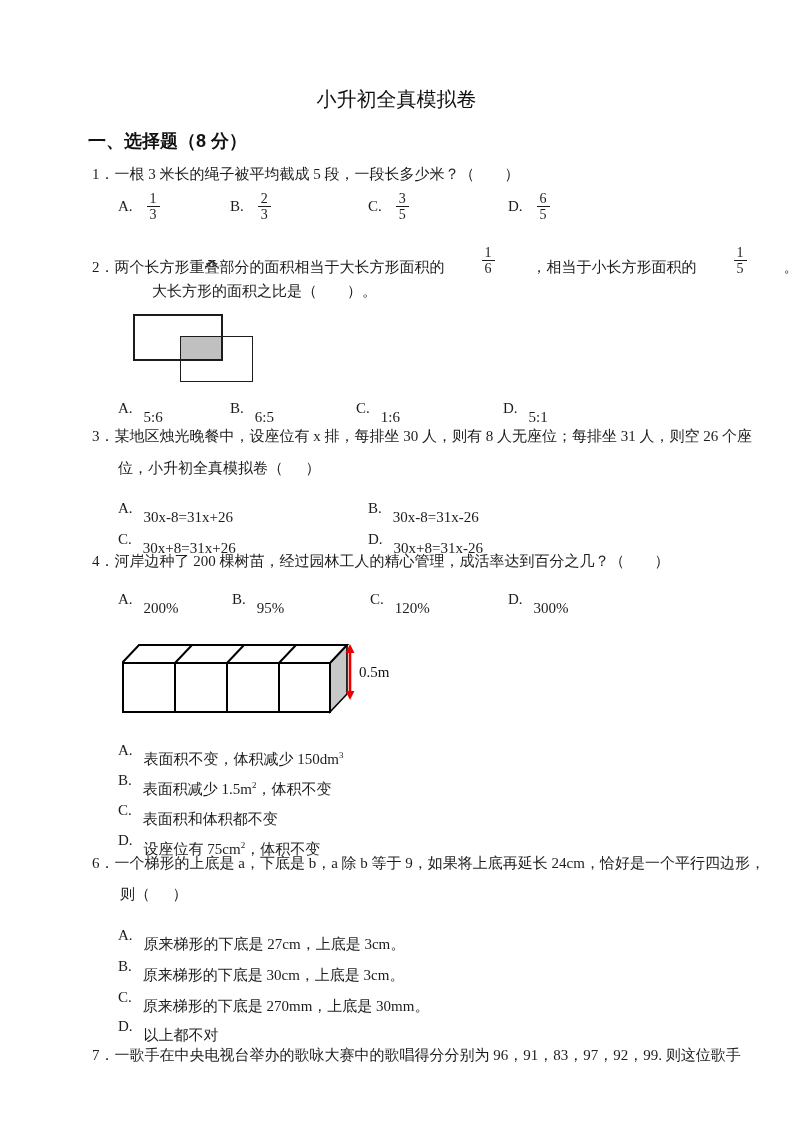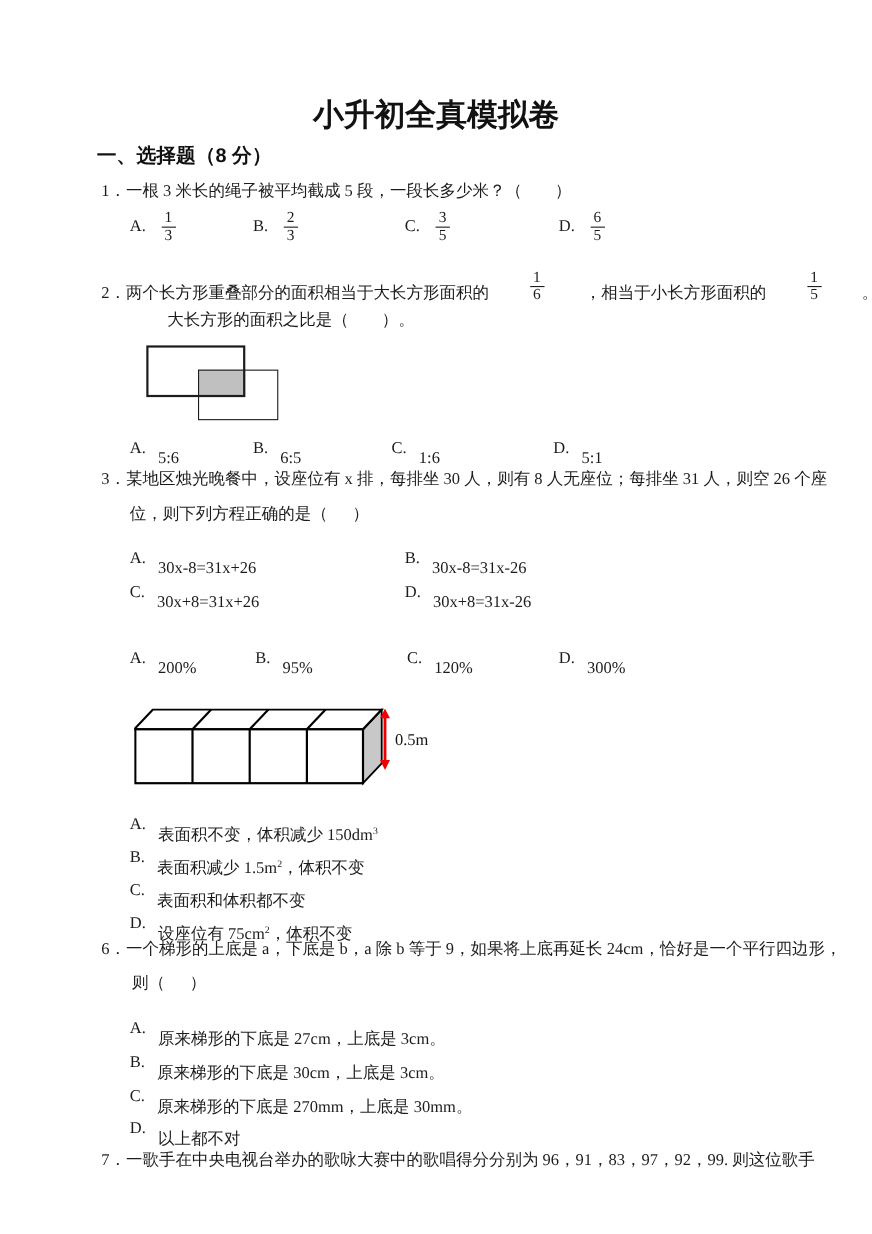--- a/index.html
+++ b/index.html
@@ -1,21 +1,21 @@
 <!DOCTYPE html>
 <html><head>
 <meta charset="utf-8">
 <style>
   html,body{margin:0;padding:0;background:#ffffff;}
   #page{position:relative;width:793px;height:1122px;background:#ffffff;overflow:hidden;
         font-family:"Liberation Serif","DejaVu Serif",serif;color:#1c1c1c;}
   .abs{position:absolute;}
   .t{font-size:15px;line-height:17px;white-space:pre;}
   .title{width:793px;text-align:center;font-family:"Liberation Sans","DejaVu Sans",sans-serif;
-         font-weight:bold;font-size:28px;color:#111;}
+         font-weight:normal;font-size:20px;color:#111;}
   .section{font-family:"Liberation Sans","DejaVu Sans",sans-serif;font-weight:bold;font-size:18px;color:#111;}
   .stemline{display:flex;align-items:flex-end;gap:34px;}
   .opt{display:flex;align-items:center;gap:11px;font-size:15px;white-space:pre;}
   .optlabel{font-size:15px;}
   .opttext{font-size:15px;white-space:pre;margin-top:19px;}
   .opttext sup{font-size:9px;line-height:0;vertical-align:super;}
   .frac{display:inline-flex;flex-direction:column;align-items:center;font-size:14px;line-height:15px;margin:0 3px;}
   .frac .num{border-bottom:1.4px solid #1c1c1c;padding:0 3px;}
   .frac .den{padding:0 3px;}
   .box{position:absolute;box-sizing:border-box;background:transparent;}
@@ -85,30 +85,31 @@
   </div>
 
   <div class="optrow" style="top:390px;left:0;width:793px;">
     <span class="opt" style="left:118px;"><span class="optlabel">A.</span><span class="opttext">5:6</span></span>
     <span class="opt" style="left:230px;"><span class="optlabel">B.</span><span class="opttext">6:5</span></span>
     <span class="opt" style="left:356px;"><span class="optlabel">C.</span><span class="opttext">1:6</span></span>
     <span class="opt" style="left:503px;"><span class="optlabel">D.</span><span class="opttext">5:1</span></span>
   </div>
 
   <div class="abs t" style="top:428px;left:92px;">3．某地区烛光晚餐中，设座位有 x 排，每排坐 30 人，则有 8 人无座位；每排坐 31 人，则空 26 个座</div>
-  <div class="abs t" style="top:460px;left:118px;">位，则下列方程正确的是（      ）</div>
+  <div class="abs t" style="top:460px;left:118px;">位，小升初全真模拟卷（      ）</div>
   <div class="optrow" style="top:490px;left:0;width:793px;">
     <span class="opt" style="left:118px;"><span class="optlabel">A.</span><span class="opttext">30x-8=31x+26</span></span>
     <span class="opt" style="left:368px;"><span class="optlabel">B.</span><span class="opttext">30x-8=31x-26</span></span>
   </div>
   <div class="optrow" style="top:521px;left:0;width:793px;">
     <span class="opt" style="left:118px;"><span class="optlabel">C.</span><span class="opttext">30x+8=31x+26</span></span>
     <span class="opt" style="left:368px;"><span class="optlabel">D.</span><span class="opttext">30x+8=31x-26</span></span>
   </div>
 
+  <div class="abs t" style="top:553px;left:92px;">4．河岸边种了 200 棵树苗，经过园林工人的精心管理，成活率达到百分之几？（        ）</div>
   <div class="optrow" style="top:581px;left:0;width:793px;">
     <span class="opt" style="left:118px;"><span class="optlabel">A.</span><span class="opttext">200%</span></span>
     <span class="opt" style="left:232px;"><span class="optlabel">B.</span><span class="opttext">95%</span></span>
     <span class="opt" style="left:370px;"><span class="optlabel">C.</span><span class="opttext">120%</span></span>
     <span class="opt" style="left:508px;"><span class="optlabel">D.</span><span class="opttext">300%</span></span>
   </div>
 
 
   <svg class="abs" style="top:644px;left:122px;" width="285" height="72" viewBox="0 0 285 72">
     <polygon points="208,19 225,1 225,50 208,68" fill="#c8c8c8" stroke="#000" stroke-width="1.6"></polygon>

